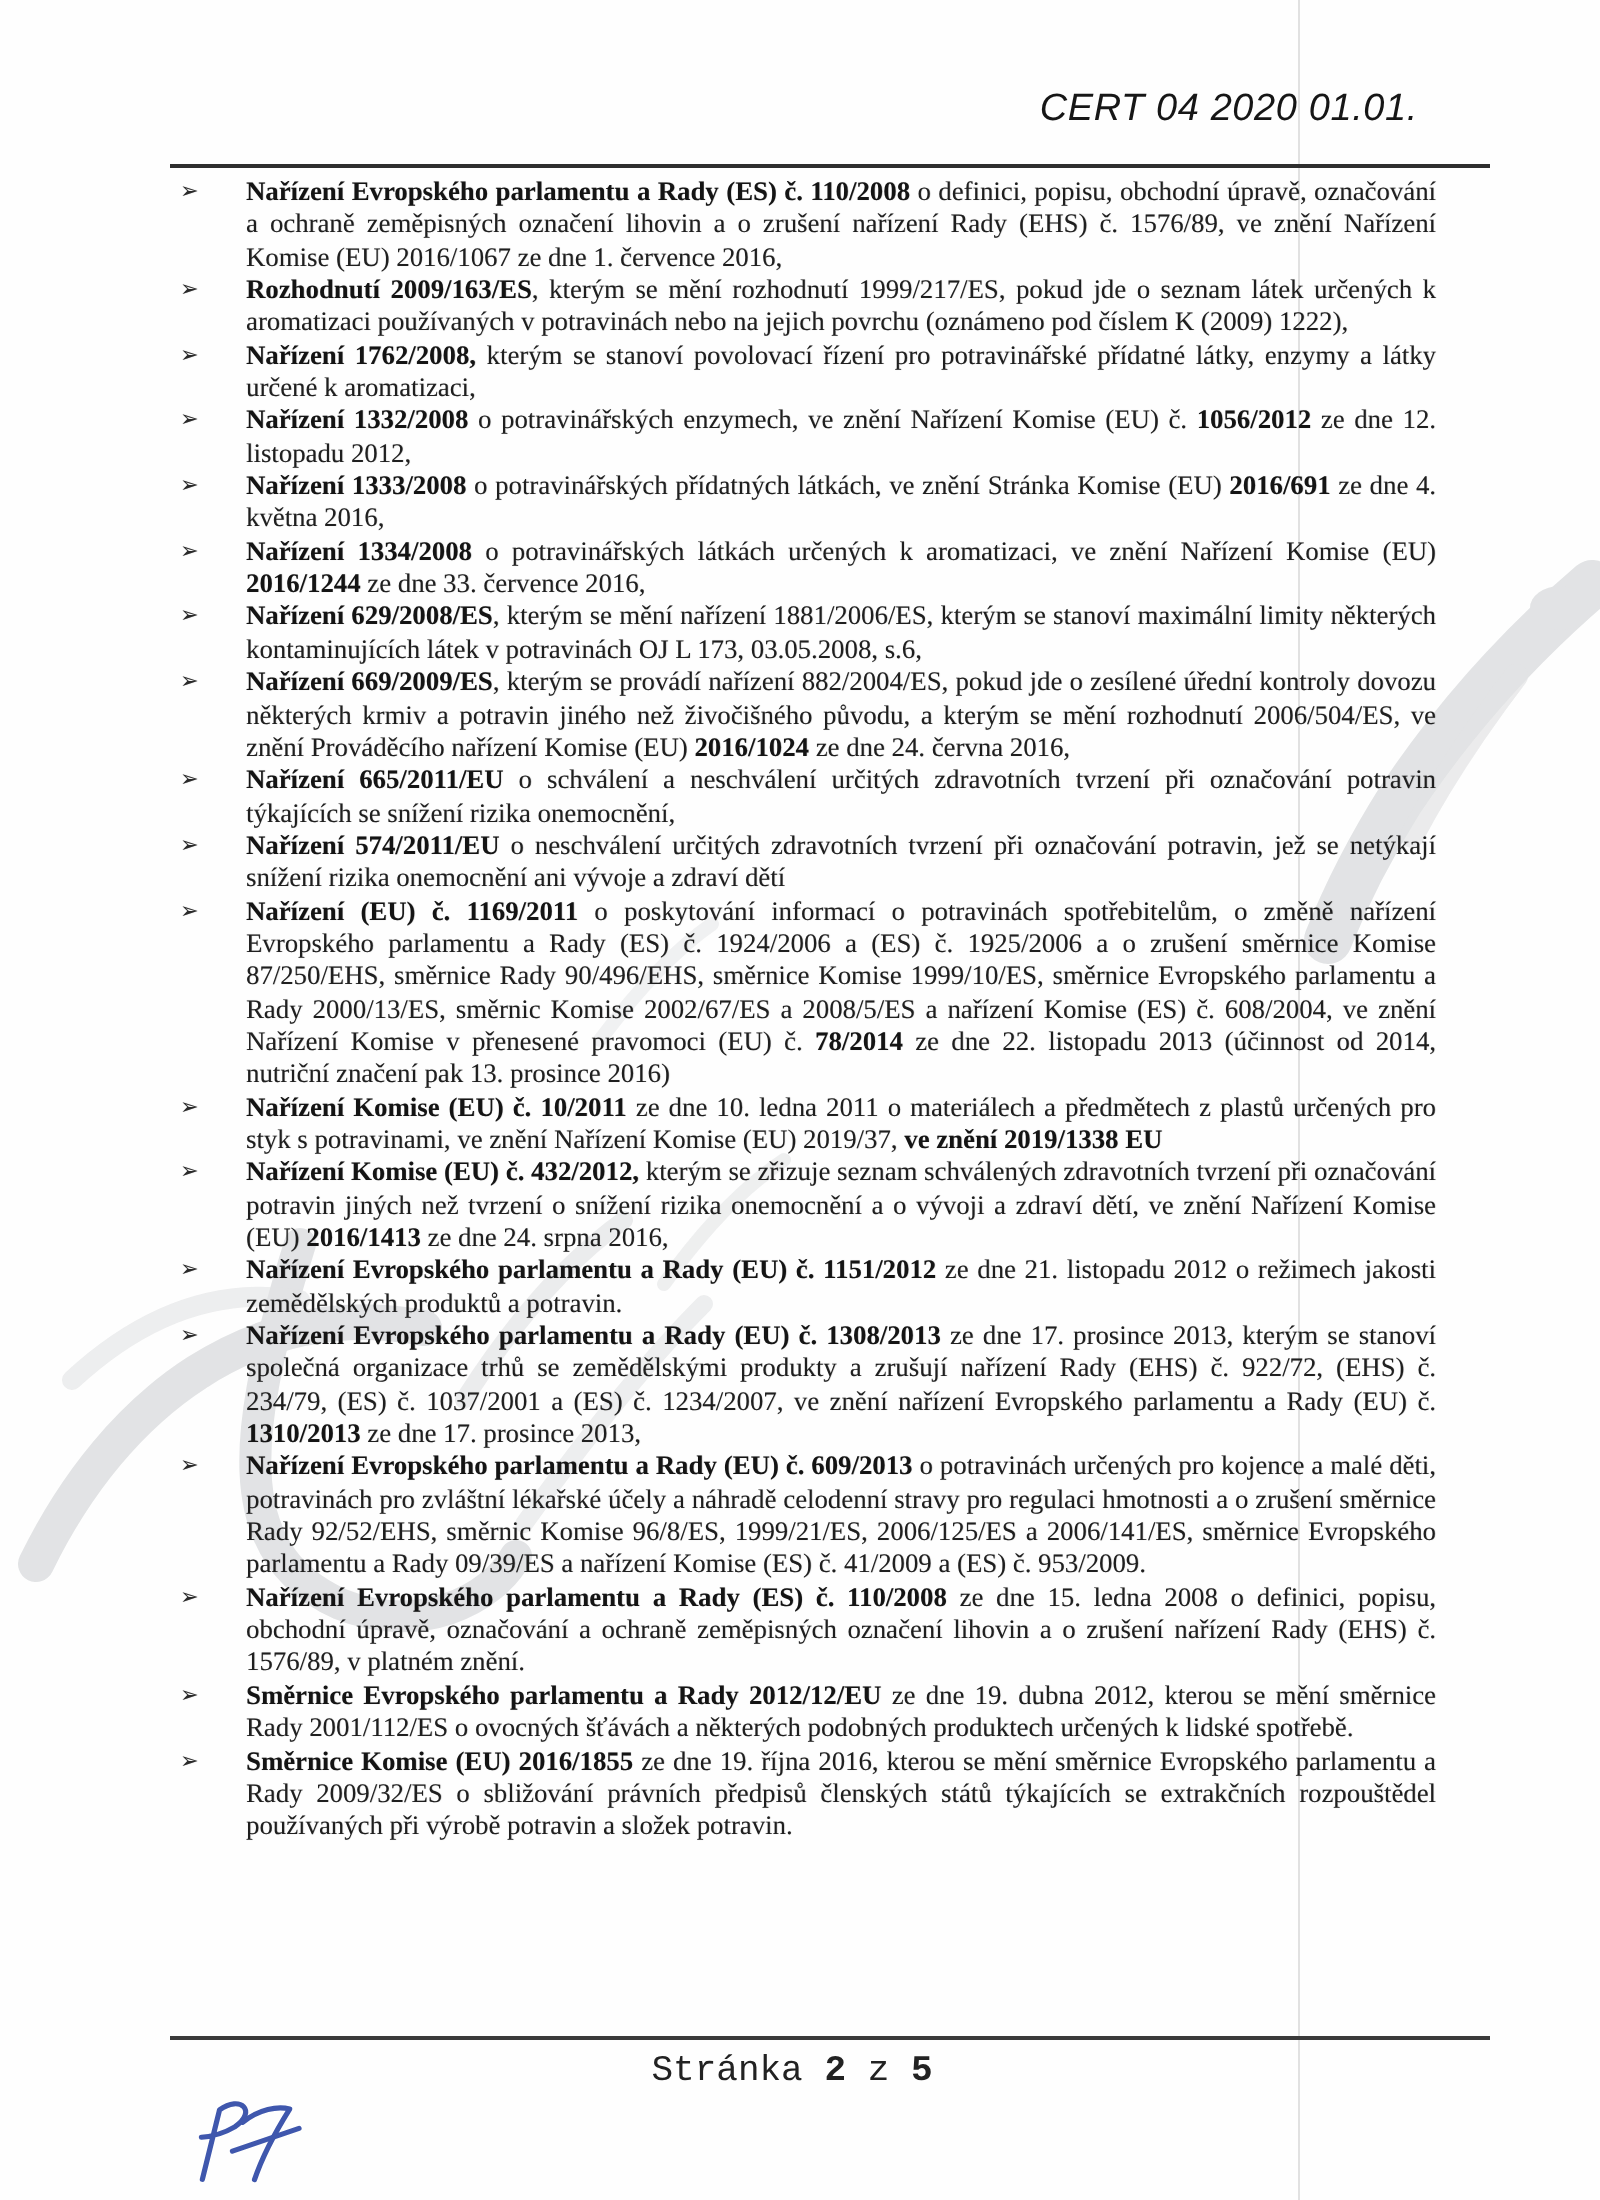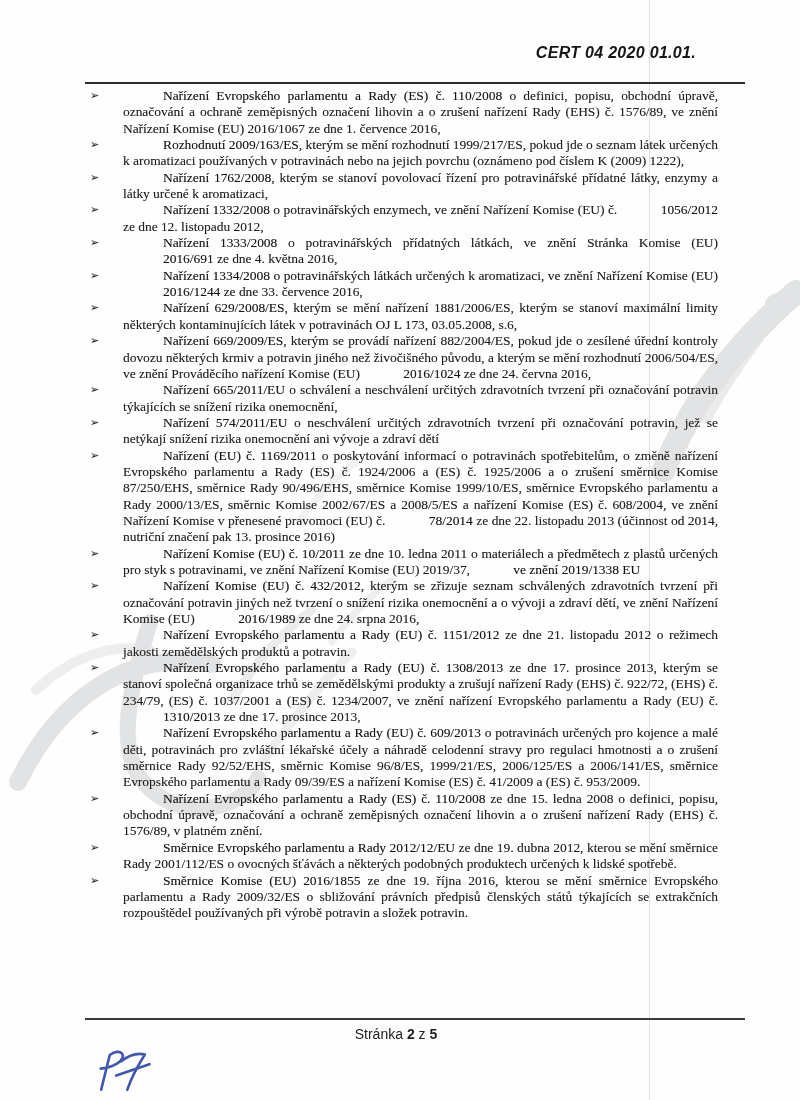--- a/index.html
+++ b/index.html
@@ -13,54 +13,54 @@
     background:#fefefe;overflow:hidden;
   }
   
   .watermark{position:absolute;left:0;top:0;z-index:1;pointer-events:none;}
   .crease{
     position:absolute;left:649px;top:0;width:1px;height:1100px;
     background:rgba(110,110,110,0.20);z-index:2;
   }
   
   .doc-code{
-    position:absolute;top:44px;right:104px;z-index:3;
+    position:absolute;top:44px;right:91px;z-index:3;
     font-family:"Liberation Sans", sans-serif;
-    font-style:italic;font-weight:bold;font-size:16px;
+    font-style:italic;font-weight:normal;font-size:19px;
     letter-spacing:0.3px;color:#161616;
   }
   .top-rule{
     position:absolute;left:85px;top:82px;width:660px;height:2px;
     background:#2e2e2e;z-index:3;
   }
   
   .reg-list{
     position:absolute;left:88px;top:88px;width:630px;z-index:3;
     margin:0;padding:0;list-style:none;
     font-size:13.4px;line-height:16.35px;color:#1f1f1f;
     text-align:justify;
     text-shadow:0.2px 0.2px 0.35px rgba(20,20,20,0.35);
   }
   .reg-item{position:relative;padding-left:35px;margin:0;}
-  .reg-item b{font-weight:normal;color:#141414;margin-left:40px;}
+  .reg-item b{font-weight:bold;color:#141414;}
   .bullet{
     position:absolute;left:2px;top:0;
     font-family:"DejaVu Sans", sans-serif;
     font-size:11px;color:#2a2a2a;
   }
   
   .bottom-rule{
     position:absolute;left:85px;top:1018px;width:660px;height:2px;
     background:#3a3a3a;z-index:3;
   }
   .footer-text{
     position:absolute;left:0;top:1026px;width:792px;z-index:3;
     text-align:center;
-    font-family:Liberation Sans, sans-serif;
-    font-size:14px;color:#222;
+    font-family:Liberation Mono, monospace;
+    font-size:18px;color:#222;
   }
   .footer-text .bold{font-weight:bold;}
   
   .hand-mark{
     position:absolute;left:88px;top:1046px;z-index:4;
     transform:rotate(-4deg);
   }
 </style>
 </head>
 <body>
@@ -96,21 +96,21 @@
       <li class="reg-item"><span class="bullet">➢</span><b>Nařízení 1762/2008,</b><span> kterým se stanoví povolovací řízení pro potravinářské přídatné látky, enzymy a látky určené k aromatizaci,</span></li>
       <li class="reg-item"><span class="bullet">➢</span><b>Nařízení 1332/2008</b><span> o potravinářských enzymech, ve znění Nařízení Komise (EU) č. </span><b>1056/2012</b><span> ze dne 12. listopadu 2012,</span></li>
       <li class="reg-item"><span class="bullet">➢</span><b>Nařízení 1333/2008</b><span> o potravinářských přídatných látkách, ve znění Stránka Komise (EU) </span><b>2016/691</b><span> ze dne 4. května 2016,</span></li>
       <li class="reg-item"><span class="bullet">➢</span><b>Nařízení 1334/2008</b><span> o potravinářských látkách určených k aromatizaci, ve znění Nařízení Komise (EU) </span><b>2016/1244</b><span> ze dne 33. července 2016,</span></li>
       <li class="reg-item"><span class="bullet">➢</span><b>Nařízení 629/2008/ES</b><span>, kterým se mění nařízení 1881/2006/ES, kterým se stanoví maximální limity některých kontaminujících látek v potravinách  OJ L 173, 03.05.2008, s.6,</span></li>
       <li class="reg-item"><span class="bullet">➢</span><b>Nařízení 669/2009/ES</b><span>, kterým se provádí nařízení  882/2004/ES, pokud jde o zesílené úřední kontroly dovozu některých krmiv a potravin jiného než živočišného původu, a kterým se mění rozhodnutí 2006/504/ES, ve znění Prováděcího nařízení Komise (EU) </span><b>2016/1024</b><span> ze dne 24. června 2016,</span></li>
       <li class="reg-item"><span class="bullet">➢</span><b>Nařízení 665/2011/EU</b><span> o schválení a neschválení určitých zdravotních tvrzení při označování potravin týkajících se snížení rizika onemocnění,</span></li>
       <li class="reg-item"><span class="bullet">➢</span><b>Nařízení 574/2011/EU</b><span> o neschválení určitých zdravotních tvrzení při označování potravin, jež se netýkají snížení rizika onemocnění ani vývoje a zdraví dětí</span></li>
       <li class="reg-item"><span class="bullet">➢</span><b>Nařízení (EU) č. 1169/2011</b><span> o poskytování informací o potravinách spotřebitelům, o změně nařízení Evropského parlamentu a Rady (ES) č. 1924/2006 a (ES) č. 1925/2006 a o zrušení směrnice Komise 87/250/EHS, směrnice Rady 90/496/EHS, směrnice Komise 1999/10/ES, směrnice Evropského parlamentu a Rady 2000/13/ES, směrnic Komise 2002/67/ES a 2008/5/ES a nařízení Komise (ES) č. 608/2004, ve znění Nařízení Komise v přenesené pravomoci (EU) č. </span><b>78/2014</b><span> ze dne 22. listopadu 2013 (účinnost od 2014, nutriční značení pak 13. prosince 2016)</span></li>
       <li class="reg-item"><span class="bullet">➢</span><b>Nařízení Komise (EU) č. 10/2011</b><span> ze dne 10. ledna 2011 o materiálech a předmětech z plastů určených pro styk s potravinami, ve znění Nařízení Komise (EU) 2019/37, </span><b>ve znění 2019/1338 EU</b></li>
-      <li class="reg-item"><span class="bullet">➢</span><b>Nařízení Komise (EU) č. 432/2012,</b><span> kterým se zřizuje seznam schválených zdravotních tvrzení při označování potravin jiných než tvrzení o snížení rizika onemocnění a o vývoji a zdraví dětí, ve znění Nařízení Komise (EU) </span><b>2016/1989</b><span> ze dne 24. srpna 2016,</span></li>
+      <li class="reg-item"><span class="bullet">➢</span><b>Nařízení Komise (EU) č. 432/2012,</b><span> kterým se zřizuje seznam schválených zdravotních tvrzení při označování potravin jiných než tvrzení o snížení rizika onemocnění a o vývoji a zdraví dětí, ve znění Nařízení Komise (EU) </span><b>2016/1413</b><span> ze dne 24. srpna 2016,</span></li>
       <li class="reg-item"><span class="bullet">➢</span><b>Nařízení Evropského parlamentu a Rady (EU) č. 1151/2012</b><span> ze dne 21. listopadu 2012 o režimech jakosti zemědělských produktů a potravin.</span></li>
       <li class="reg-item"><span class="bullet">➢</span><b>Nařízení Evropského parlamentu a Rady (EU) č. 1308/2013</b><span> ze dne 17. prosince 2013, kterým se stanoví společná organizace trhů se zemědělskými produkty a zrušují nařízení Rady (EHS) č. 922/72, (EHS) č. 234/79, (ES) č. 1037/2001 a (ES) č. 1234/2007, ve znění nařízení Evropského parlamentu a Rady (EU) č. </span><b>1310/2013</b><span> ze dne 17. prosince 2013,</span></li>
       <li class="reg-item"><span class="bullet">➢</span><b>Nařízení Evropského parlamentu a Rady (EU) č. 609/2013</b><span> o potravinách určených pro kojence a malé děti, potravinách pro zvláštní lékařské účely a náhradě celodenní stravy pro regulaci hmotnosti a o zrušení směrnice Rady 92/52/EHS, směrnic Komise 96/8/ES, 1999/21/ES, 2006/125/ES a 2006/141/ES, směrnice Evropského parlamentu a Rady 09/39/ES a nařízení Komise (ES) č. 41/2009 a (ES) č. 953/2009.</span></li>
       <li class="reg-item"><span class="bullet">➢</span><b>Nařízení Evropského parlamentu a Rady (ES) č. 110/2008</b><span> ze dne 15. ledna 2008 o definici, popisu, obchodní úpravě, označování a ochraně zeměpisných označení lihovin a o zrušení nařízení Rady (EHS) č. 1576/89, v platném znění.</span></li>
       <li class="reg-item"><span class="bullet">➢</span><b>Směrnice Evropského parlamentu a Rady 2012/12/EU</b><span> ze dne 19. dubna 2012, kterou se mění směrnice Rady 2001/112/ES o ovocných šťávách a některých podobných produktech určených k lidské spotřebě.</span></li>
       <li class="reg-item"><span class="bullet">➢</span><b>Směrnice Komise (EU) 2016/1855</b><span> ze dne 19. října 2016, kterou se mění směrnice Evropského parlamentu a Rady 2009/32/ES o sbližování právních předpisů členských států týkajících se extrakčních rozpouštědel používaných při výrobě potravin a složek potravin.</span></li>
     </ul>
 
   <div class="bottom-rule"></div>
   <div class="footer-text">

